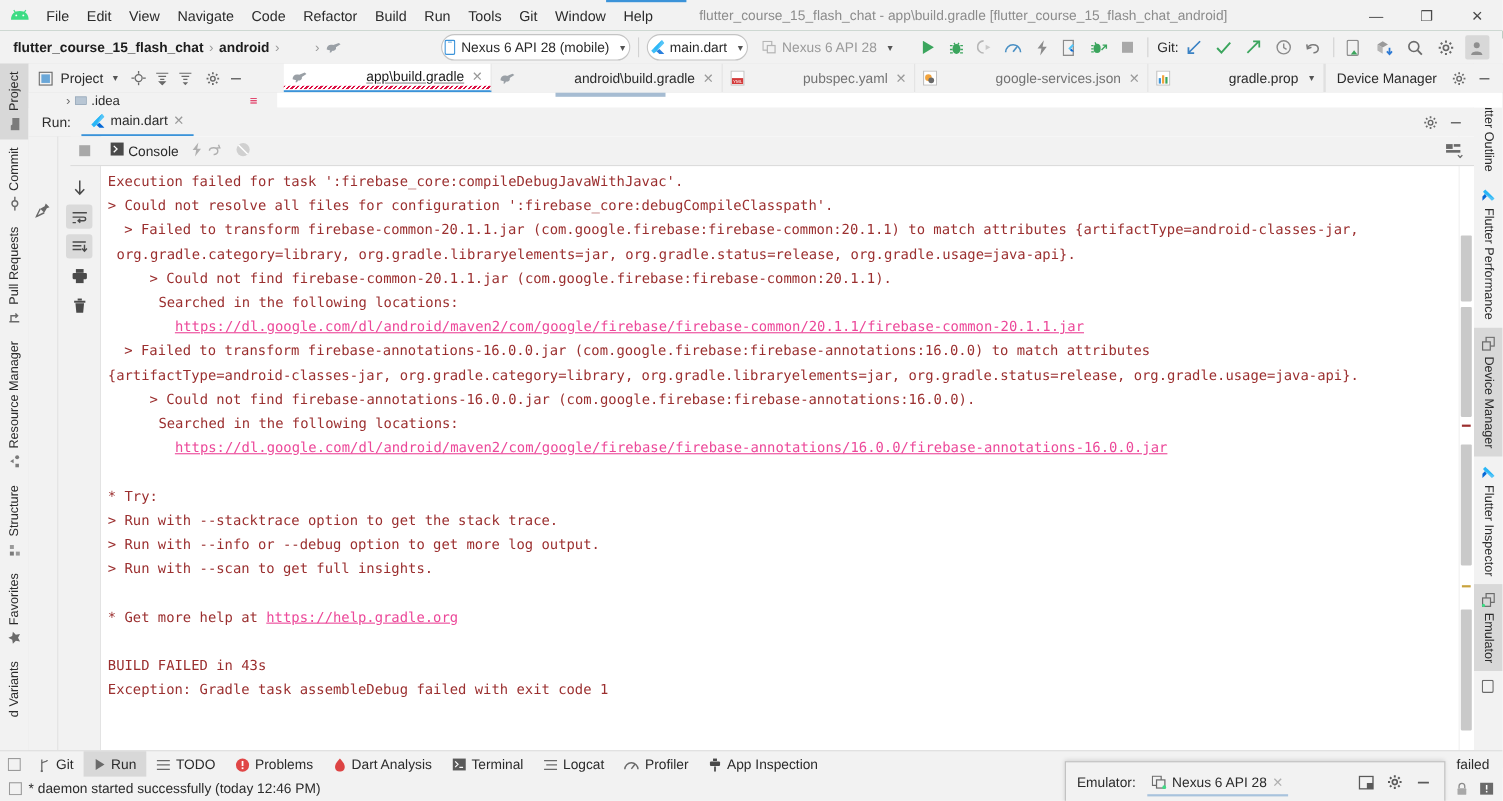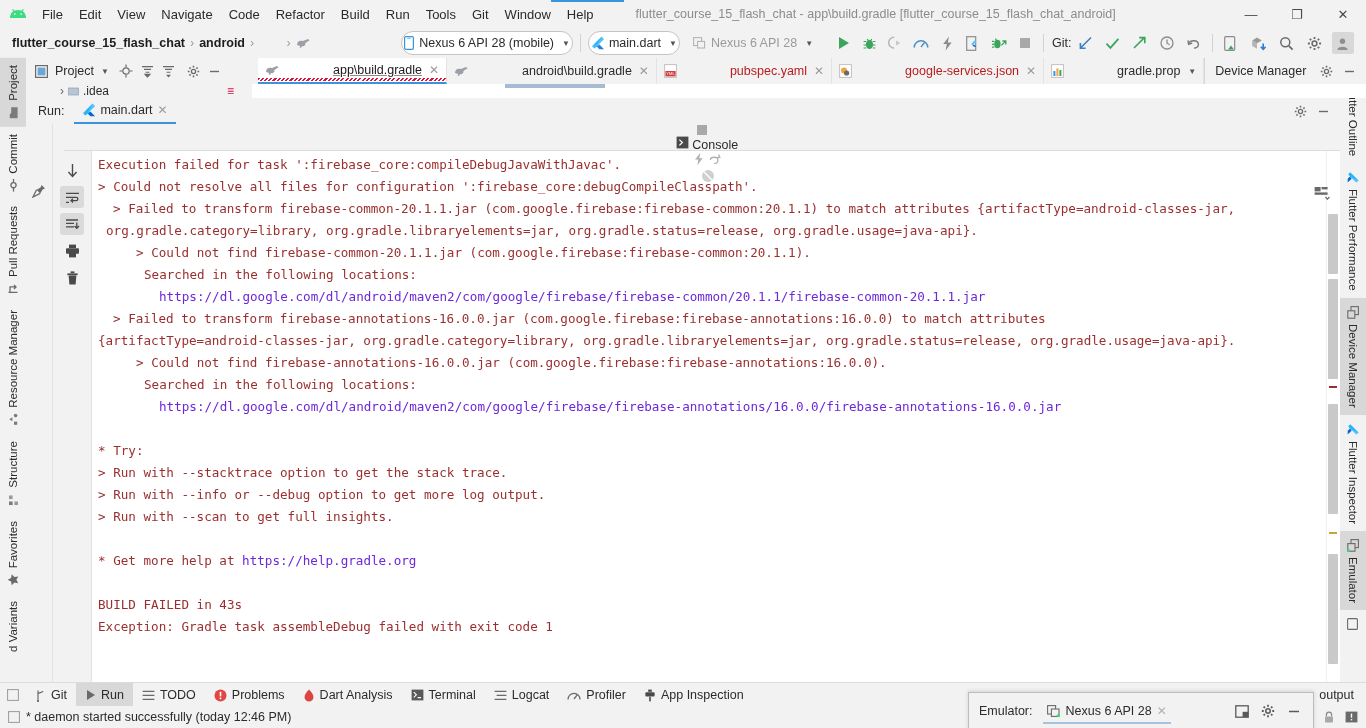--- a/index.html
+++ b/index.html
@@ -66,21 +66,21 @@
   .lt-lbl{font-size:12.5px;display:flex;align-items:center;gap:4px;margin-right:6px;}
   .lt-ico{width:19px;height:19px;display:flex;align-items:center;justify-content:center;}
   .etab{
     display:flex;align-items:center;gap:5px;padding:0 7px;font-size:12.5px;
     border-right:1px solid #e3e3e3;white-space:nowrap;color:#2b2b2b;
   }
   .etab.sel{background:#ffffff;color:#2b2b2b;border-bottom:2px solid #3b93d9;}
   .etab .tname{color:#2b2b2b;margin-left:48px;}
   .etab.sel .tname{color:#1a1a1a;text-decoration:underline;text-decoration-color:#8c8c8c;}
   .etab .x{color:#9a9a9a;font-size:12px;margin-left:2px;}
-  .etab.green .tname{color:#b91c1c;}
+  .etab.green .tname{color:#737373;}
   .squig{position:relative;}
   .squig::after{
     content:"";position:absolute;left:0;right:0;bottom:1px;height:3px;
     background:repeating-linear-gradient(135deg,#d14 0 1.5px,transparent 1.5px 3px);
   }
   .dmtab{
     flex:1;display:flex;align-items:center;padding-left:10px;font-size:12.5px;
     border-left:1px solid #d6d6d6;background:#f2f2f2;
   }
   .dm-ctrls{margin-left:auto;display:flex;align-items:center;gap:10px;padding-right:10px;}
@@ -133,29 +133,29 @@
   .conwrap{flex:1;position:relative;background:#ffffff;display:flex;}
   .console{
     flex:1;background:#ffffff;overflow:hidden;position:relative;
     padding:8px 0 0 0;
   }
   .cline{
     font-family:"DejaVu Sans Mono","Liberation Mono",monospace;
     font-size:12.6px;line-height:22px;color:#9b2f2f;
     white-space:pre;padding-left:6px;
   }
-  .cline a, .clink{color:#6d28d9;}
+  .cline a, .clink{color:#ec4899;text-decoration:underline;}
   .cscroll{width:13px;background:#ffffff;border-left:1px solid #efefef;position:relative;}
   .cscroll .thumb{position:absolute;left:1px;width:10px;background:#c9c9c9;border-radius:1px;}
   .cmark{position:absolute;left:2px;width:8px;height:2px;}
 
   
   .conhead{
     position:absolute;left:64px;top:98px;width:1276px;height:26px;background:#f2f2f2;
-    display:flex;align-items:center;border-bottom:1px solid #dcdcdc;flex-direction:column;
+    display:flex;align-items:center;border-bottom:1px solid #dcdcdc;
   }
   .conhead-right{margin-left:auto;display:flex;align-items:center;gap:8px;padding-right:10px;}
 
   
   .botbar{
     position:absolute;left:0;top:682px;width:1366px;height:24px;background:#f2f2f2;
     border-top:1px solid #dcdcdc;display:flex;align-items:center;
   }
   .btab{
     display:flex;align-items:center;gap:5px;height:24px;padding:0 9px;font-size:12.5px;white-space:nowrap;
@@ -909,21 +909,21 @@
     <div class="btab">
       <span class="ico">
         <svg width="12" height="13" viewBox="0 0 12 13">
             <rect x="4.2" y=".6" width="3.6" height="2.2" fill="#4a4a4a"></rect>
             <rect x="1.4" y="3.2" width="9.2" height="4.2" rx="1" fill="#4a4a4a"></rect>
             <rect x="5.2" y="7.8" width="1.6" height="4.6" fill="#4a4a4a"></rect>
           </svg>
       </span>
       <span>App Inspection</span>
     </div>
-    <div style="margin-left:auto;padding-right:12px;font-size:12.5px;color:#2b2b2b;">output</div>
+    <div style="margin-left:auto;padding-right:12px;font-size:12.5px;color:#2b2b2b;">failed</div>
   </div>
 
   <div class="statusbar">
     <div class="status-text">
       <span class="ico">
         <svg width="12" height="12" viewBox="0 0 12 12">
             <rect x=".6" y=".6" width="10.8" height="10.8" fill="none" stroke="#9a9a9a" stroke-width="1"></rect>
           </svg>
       </span>
       <span>* daemon started successfully (today 12:46 PM)</span>

